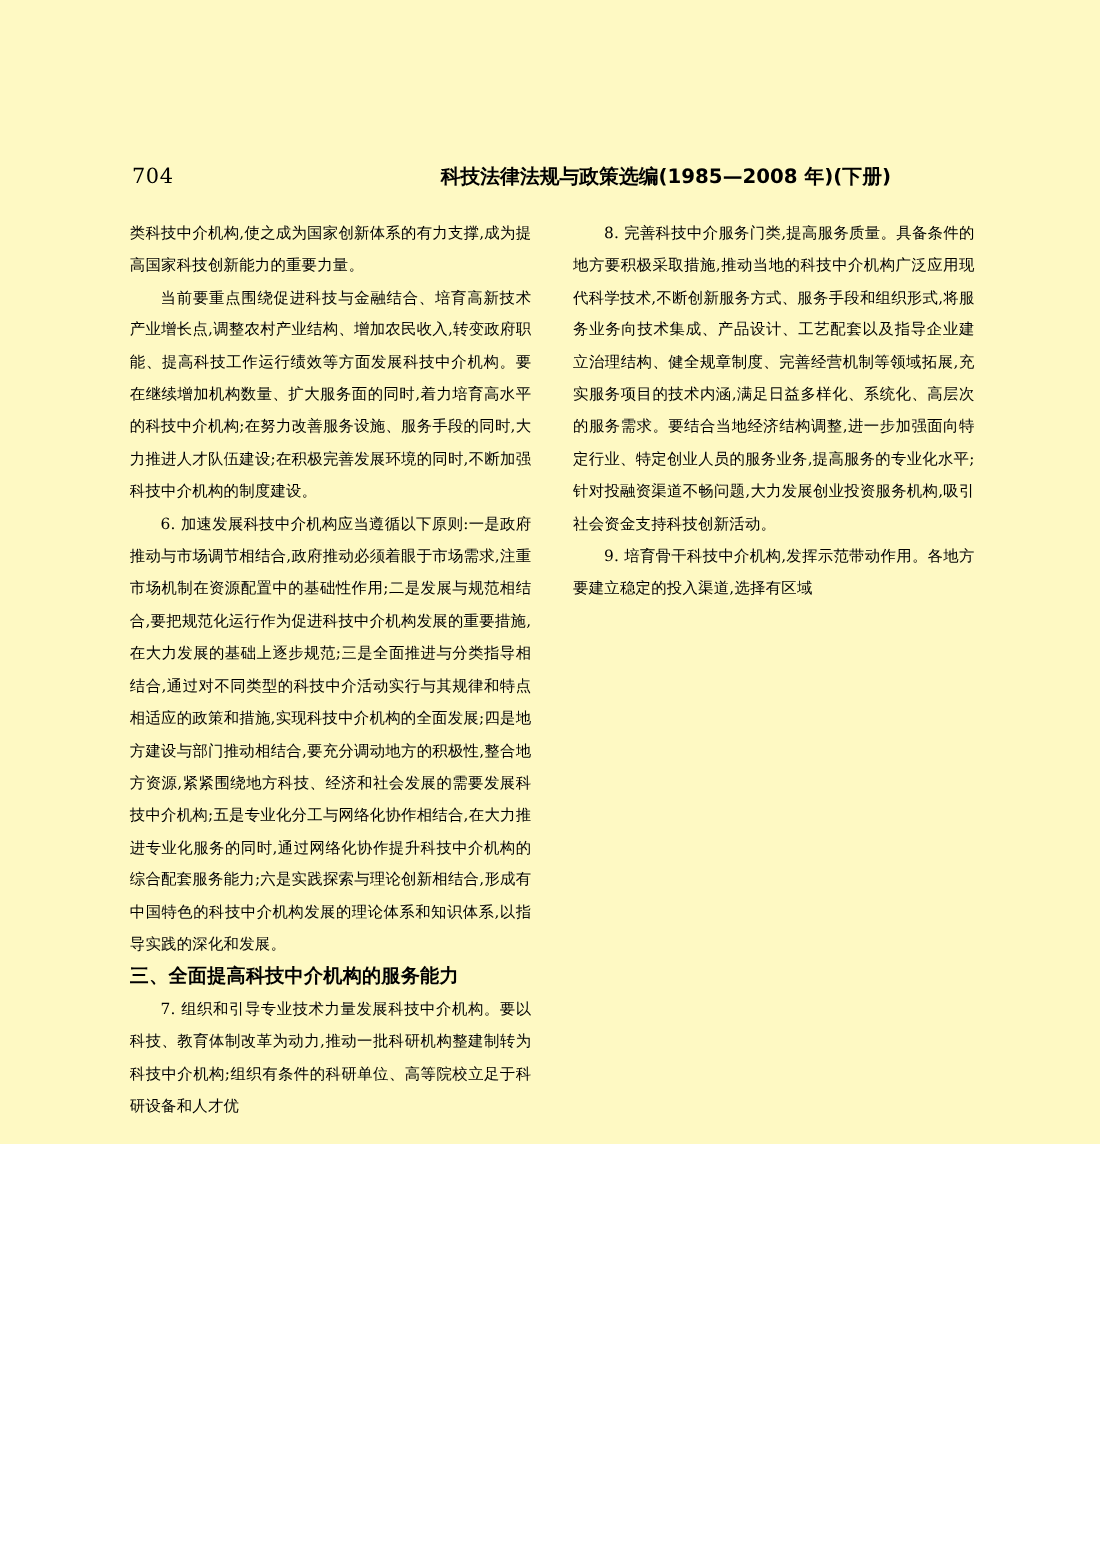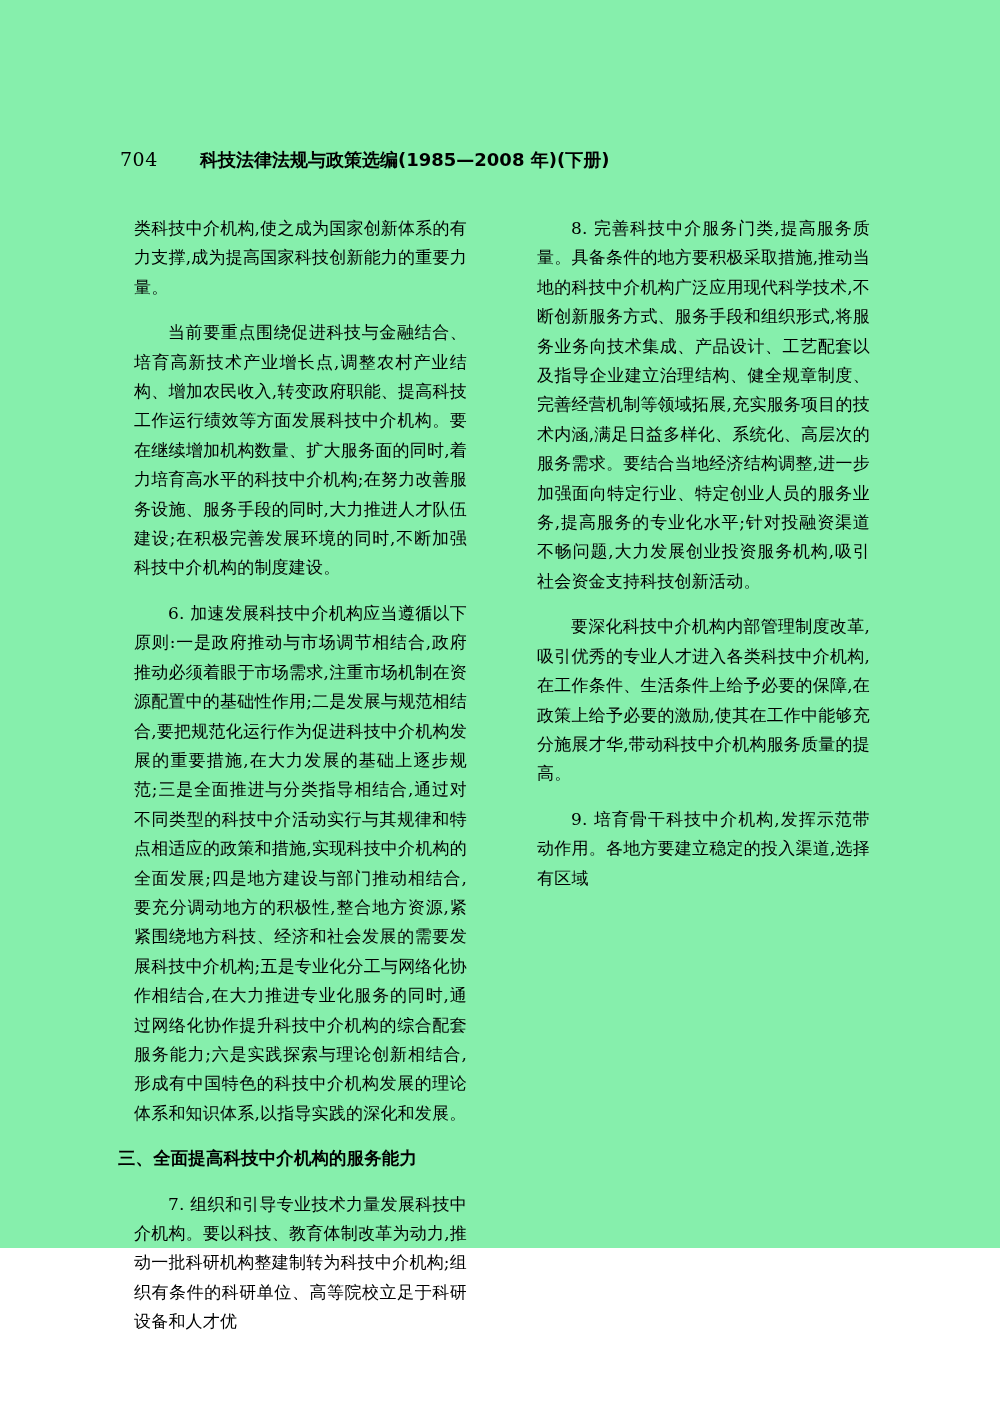--- a/index.html
+++ b/index.html
@@ -12,62 +12,62 @@
     height: 1416px;
     font-family: "DejaVu Serif", "Liberation Serif", serif;
     color: #000000;
     position: relative;
     overflow: hidden;
   }
   .page {
     position: absolute;
     left: 0; top: 0;
     width: 1000px;
-    height: 1248px;
-    background: #86efac;
+    height: 1040px;
+    background: #fef9c3;
   }
   .header {
     position: absolute;
     left: 120px;
     top: 148px;
     width: 760px;
     height: 30px;
     display: flex;
     align-items: baseline;
   }
   .header .page-num {
     font-size: 19px;
     font-family: "DejaVu Serif", "Liberation Serif", serif;
     letter-spacing: 0.5px;
     width: 80px;
     text-align: left;
   }
   .header .header-title {
     flex: 1;
-    text-align: left;
+    text-align: right;
     font-size: 18px;
     font-weight: bold;
     font-family: "DejaVu Sans", "Liberation Sans", sans-serif;
     letter-spacing: 0px;
     padding-right: 70px;
   }
   .columns {
     position: absolute;
     left: 118px;
     top: 198px;
     width: 768px;
     display: flex;
     gap: 38px;
   }
   .col {
     width: 365px;
   }
   p.para {
-    margin: 16px;
-    font-size: 17px;
+    margin: 0;
+    font-size: 14px;
     line-height: 29.4px;
     text-align: justify;
     text-justify: inter-ideograph;
     font-family: "DejaVu Serif", "Liberation Serif", serif;
     letter-spacing: 0.2px;
   }
   p.indent {
     text-indent: 2em;
   }
   p.section-head {
@@ -94,18 +94,17 @@
     <div class="col">
       <p class="para">类科技中介机构,使之成为国家创新体系的有力支撑,成为提高国家科技创新能力的重要力量。</p>
       <p class="para indent">当前要重点围绕促进科技与金融结合、培育高新技术产业增长点,调整农村产业结构、增加农民收入,转变政府职能、提高科技工作运行绩效等方面发展科技中介机构。要在继续增加机构数量、扩大服务面的同时,着力培育高水平的科技中介机构;在努力改善服务设施、服务手段的同时,大力推进人才队伍建设;在积极完善发展环境的同时,不断加强科技中介机构的制度建设。</p>
       <p class="para indent">6. 加速发展科技中介机构应当遵循以下原则:一是政府推动与市场调节相结合,政府推动必须着眼于市场需求,注重市场机制在资源配置中的基础性作用;二是发展与规范相结合,要把规范化运行作为促进科技中介机构发展的重要措施,在大力发展的基础上逐步规范;三是全面推进与分类指导相结合,通过对不同类型的科技中介活动实行与其规律和特点相适应的政策和措施,实现科技中介机构的全面发展;四是地方建设与部门推动相结合,要充分调动地方的积极性,整合地方资源,紧紧围绕地方科技、经济和社会发展的需要发展科技中介机构;五是专业化分工与网络化协作相结合,在大力推进专业化服务的同时,通过网络化协作提升科技中介机构的综合配套服务能力;六是实践探索与理论创新相结合,形成有中国特色的科技中介机构发展的理论体系和知识体系,以指导实践的深化和发展。</p>
       <p class="section-head">三、全面提高科技中介机构的服务能力</p>
       <p class="para indent">7. 组织和引导专业技术力量发展科技中介机构。要以科技、教育体制改革为动力,推动一批科研机构整建制转为科技中介机构;组织有条件的科研单位、高等院校立足于科研设备和人才优</p>
     </div>
 
     <div class="col">
       <p class="para indent">8. 完善科技中介服务门类,提高服务质量。具备条件的地方要积极采取措施,推动当地的科技中介机构广泛应用现代科学技术,不断创新服务方式、服务手段和组织形式,将服务业务向技术集成、产品设计、工艺配套以及指导企业建立治理结构、健全规章制度、完善经营机制等领域拓展,充实服务项目的技术内涵,满足日益多样化、系统化、高层次的服务需求。要结合当地经济结构调整,进一步加强面向特定行业、特定创业人员的服务业务,提高服务的专业化水平;针对投融资渠道不畅问题,大力发展创业投资服务机构,吸引社会资金支持科技创新活动。</p>
-      <p class="para indent">要深化科技中介机构内部管理制度改革,吸引优秀的专业人才进入各类科技中介机构,在工作条件、生活条件上给予必要的保障,在政策上给予必要的激励,使其在工作中能够充分施展才华,带动科技中介机构服务质量的提高。</p>
       <p class="para indent">9. 培育骨干科技中介机构,发挥示范带动作用。各地方要建立稳定的投入渠道,选择有区域</p>
     </div>
 
   </div>
 </div>
 
 </body></html>

